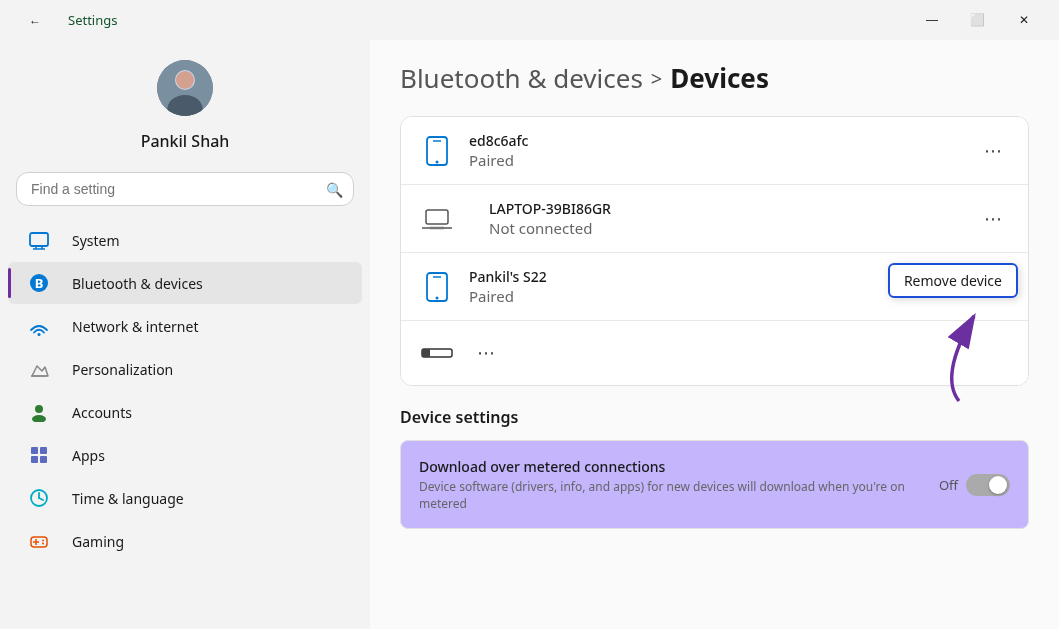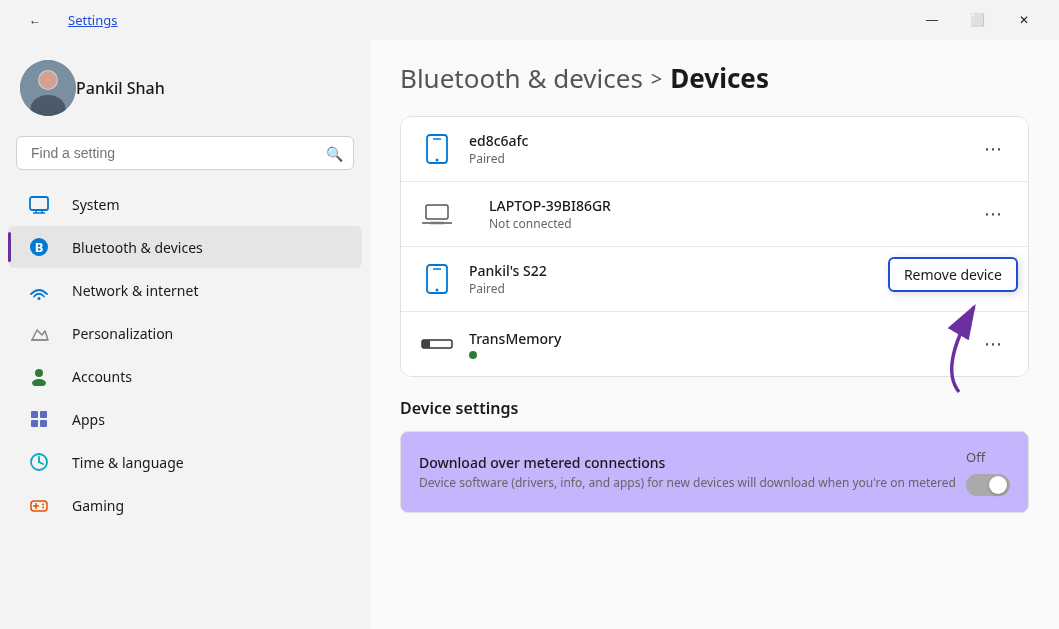--- a/index.html
+++ b/index.html
@@ -23,22 +23,21 @@
       justify-content: space-between;
       flex-shrink: 0;
     }
     .titlebar-left {
       display: flex;
       align-items: center;
       gap: 10px;
     }
     .titlebar-title {
       font-size: 13px;
-      color: #1d4ed8;
-      text-decoration: underline;
+      color: #14532d;
     }
     .titlebar-controls {
       display: flex;
       align-items: center;
       gap: 0;
     }
     .titlebar-btn {
       width: 46px;
       height: 32px;
       display: flex;
@@ -65,21 +64,23 @@
       display: flex;
       flex-direction: column;
       padding: 10px 0;
       flex-shrink: 0;
       overflow-y: auto;
     }
 
     .user-profile {
       display: flex;
       align-items: center;
+      gap: 14px;
       padding: 10px 20px 20px 20px;
+      flex-direction: column;
     }
     .avatar {
       width: 56px;
       height: 56px;
       border-radius: 50%;
       background: #888;
       overflow: hidden;
       flex-shrink: 0;
     }
     .avatar-img {
@@ -99,21 +100,21 @@
       color: #1a1a1a;
     }
 
     .search-box {
       margin: 0 16px 12px 16px;
       position: relative;
     }
     .search-input {
       width: 100%;
       padding: 8px 36px 8px 14px;
-      border-radius: 6px;
+      border-radius: 12px;
       border: 1px solid #d0d0d0;
       background: white;
       font-size: 14px;
       color: #7f1d1d;
       outline: none;
     }
     .search-icon-wrap {
       position: absolute;
       right: 10px;
       top: 50%;
@@ -217,21 +218,21 @@
       margin-right: 14px;
       flex-shrink: 0;
     }
     .device-info { flex: 1; }
     .device-name {
       font-size: 14px;
       font-weight: 500;
       color: #1a1a1a;
     }
     .device-status {
-      font-size: 12px;
+      font-size: 15px;
       color: #666;
     }
     .device-menu-btn {
       background: none;
       border: none;
       cursor: pointer;
       padding: 4px 8px;
       border-radius: 4px;
       font-size: 18px;
       color: #444;
@@ -290,23 +291,22 @@
       font-weight: 500;
       color: #1a1a1a;
     }
     .setting-desc {
       font-size: 12px;
       color: #666;
       margin-top: 2px;
     }
     .toggle-container {
       display: flex;
-      align-items: flex-start;
+      align-items: center;
       gap: 8px;
-      flex-direction: column;
     }
     .toggle-label {
       font-size: 13px;
       color: #555;
     }
     .toggle {
       width: 44px;
       height: 22px;
       background: #aaa;
       border-radius: 11px;
@@ -503,25 +503,20 @@
           <button class="device-menu-btn">⋯</button>
           <div class="popup-menu">Remove device</div>
         </div>
         <div class="device-item" style="position: relative;">
           <div class="device-icon">
             <svg width="32" height="16" viewBox="0 0 32 16">
               <rect x="1" y="4" width="30" height="8" rx="2" fill="none" stroke="#333" stroke-width="1.5"></rect>
               <rect x="1" y="4" width="8" height="8" rx="1" fill="#444"></rect>
             </svg>
           </div>
-          <div class="device-info">
-            <div class="device-name">TransMemory</div>
-            <div class="device-status"></div>
-            <div class="green-dot"></div>
-          </div>
           <button class="device-menu-btn">⋯</button>
         </div>
       </div>
       <div style="position: relative; height: 0px; overflow: visible;">
 <svg style="position:absolute; right:20px; top:-110px; width:130px; height:110px; z-index:20; pointer-events:none;" viewBox="0 0 130 110">
   <defs>
     <marker id="arrowhead" markerWidth="10" markerHeight="7" refX="9" refY="3.5" orient="auto">
       <polygon points="0 0, 10 3.5, 0 7" fill="#6b2fa0"></polygon>
     </marker>
   </defs>

